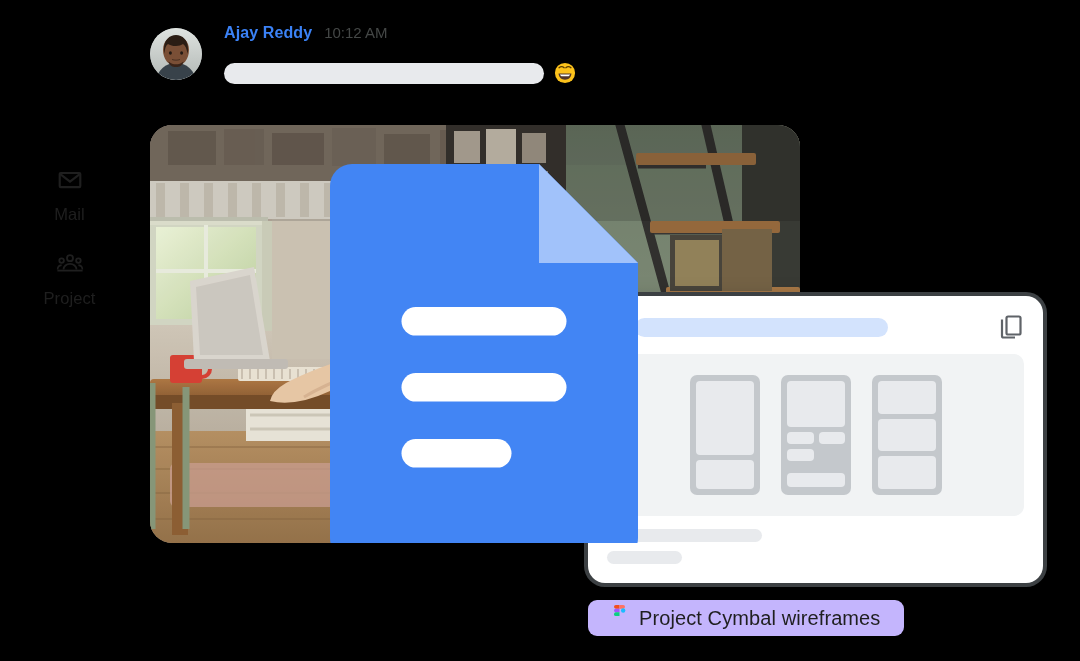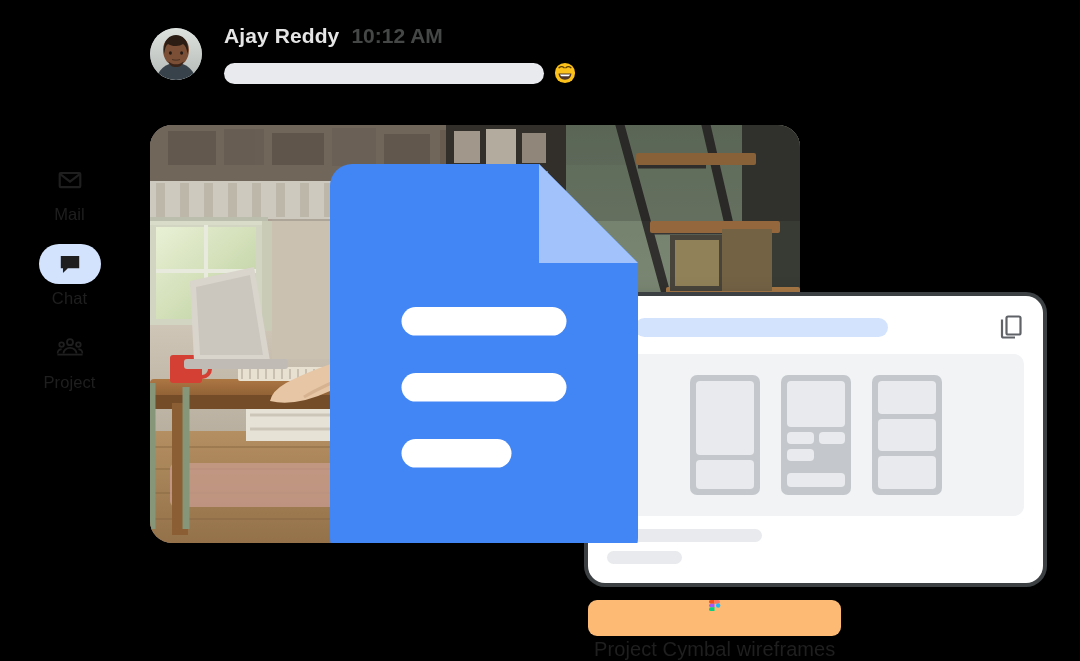--- a/index.html
+++ b/index.html
@@ -76,29 +76,28 @@
   #avatar svg { display:block; width: 52px; height: 52px; }
   #msg-head {
     position: absolute;
     left: 74px;
     top: 0px;
     display: flex;
     align-items: baseline;
     gap: 12px;
   }
   #sender-name {
-    font-size: 21px;
+    font-size: 16px;
     font-weight: bold;
-    color: #e5e5e5;
+    color: #3b82f6;
     letter-spacing: .1px;
   }
   #msg-time {
-    font-size: 21px;
+    font-size: 15px;
     color: #444746;
-    font-weight: bold;
   }
   #msg-body {
     position: absolute;
     left: 74px;
     top: 38px;
     display: flex;
     align-items: center;
     gap: 10px;
   }
   #msg-placeholder {
@@ -224,25 +223,24 @@
 
   
   #figma-file-chip {
     position: absolute;
     left: 588px;
     top: 600px;
     height: 36px;
     display: flex;
     align-items: center;
     gap: 12px;
-    background: #fdba74;
+    background: #c4b5fd;
     border-radius: 9px;
-    padding: 0 6px;
+    padding: 0 24px;
     cursor: pointer;
-    flex-direction: column;
   }
   #figma-file-label {
     font-size: 20px;
     color: #1f1f1f;
     letter-spacing: .1px;
   }
 </style>
 </head>
 <body>
 
@@ -251,28 +249,20 @@
   <div class="rail-item">
     <span class="rail-icon-wrap">
       <svg width="26" height="26" viewBox="0 0 24 24" fill="none" stroke="#1f1f1f" stroke-width="2">
         <rect x="2.5" y="5.5" width="19" height="13" rx="1"></rect>
         <path d="M3 6.5 L12 13.5 L21 6.5"></path>
       </svg>
     </span>
     <span class="rail-label">Mail</span>
   </div>
 
-  <div class="rail-item active">
-    <span class="rail-icon-wrap">
-      <svg width="26" height="26" viewBox="0 0 24 24">
-        <path d="M3.5 4.5h17v11.5h-10.5l-4.5 4.2v-4.2h-2z" fill="#1f1f1f"></path>
-      </svg>
-    </span>
-    <span class="rail-label">Chat</span>
-  </div>
 
   <div class="rail-item">
     <span class="rail-icon-wrap">
       <svg width="28" height="26" viewBox="0 0 28 24" fill="none" stroke="#1f1f1f" stroke-width="1.8">
         <circle cx="14" cy="6.2" r="3"></circle>
         <circle cx="5.6" cy="8.6" r="2.3"></circle>
         <circle cx="22.4" cy="8.6" r="2.3"></circle>
         <path d="M7.5 17.5c0-3.3 2.9-5.6 6.5-5.6s6.5 2.3 6.5 5.6"></path>
         <path d="M1.6 17.5c0-2.4 1.6-4.1 4-4.4" stroke-width="1.6"></path>
         <path d="M26.4 17.5c0-2.4-1.6-4.1-4-4.4" stroke-width="1.6"></path>

